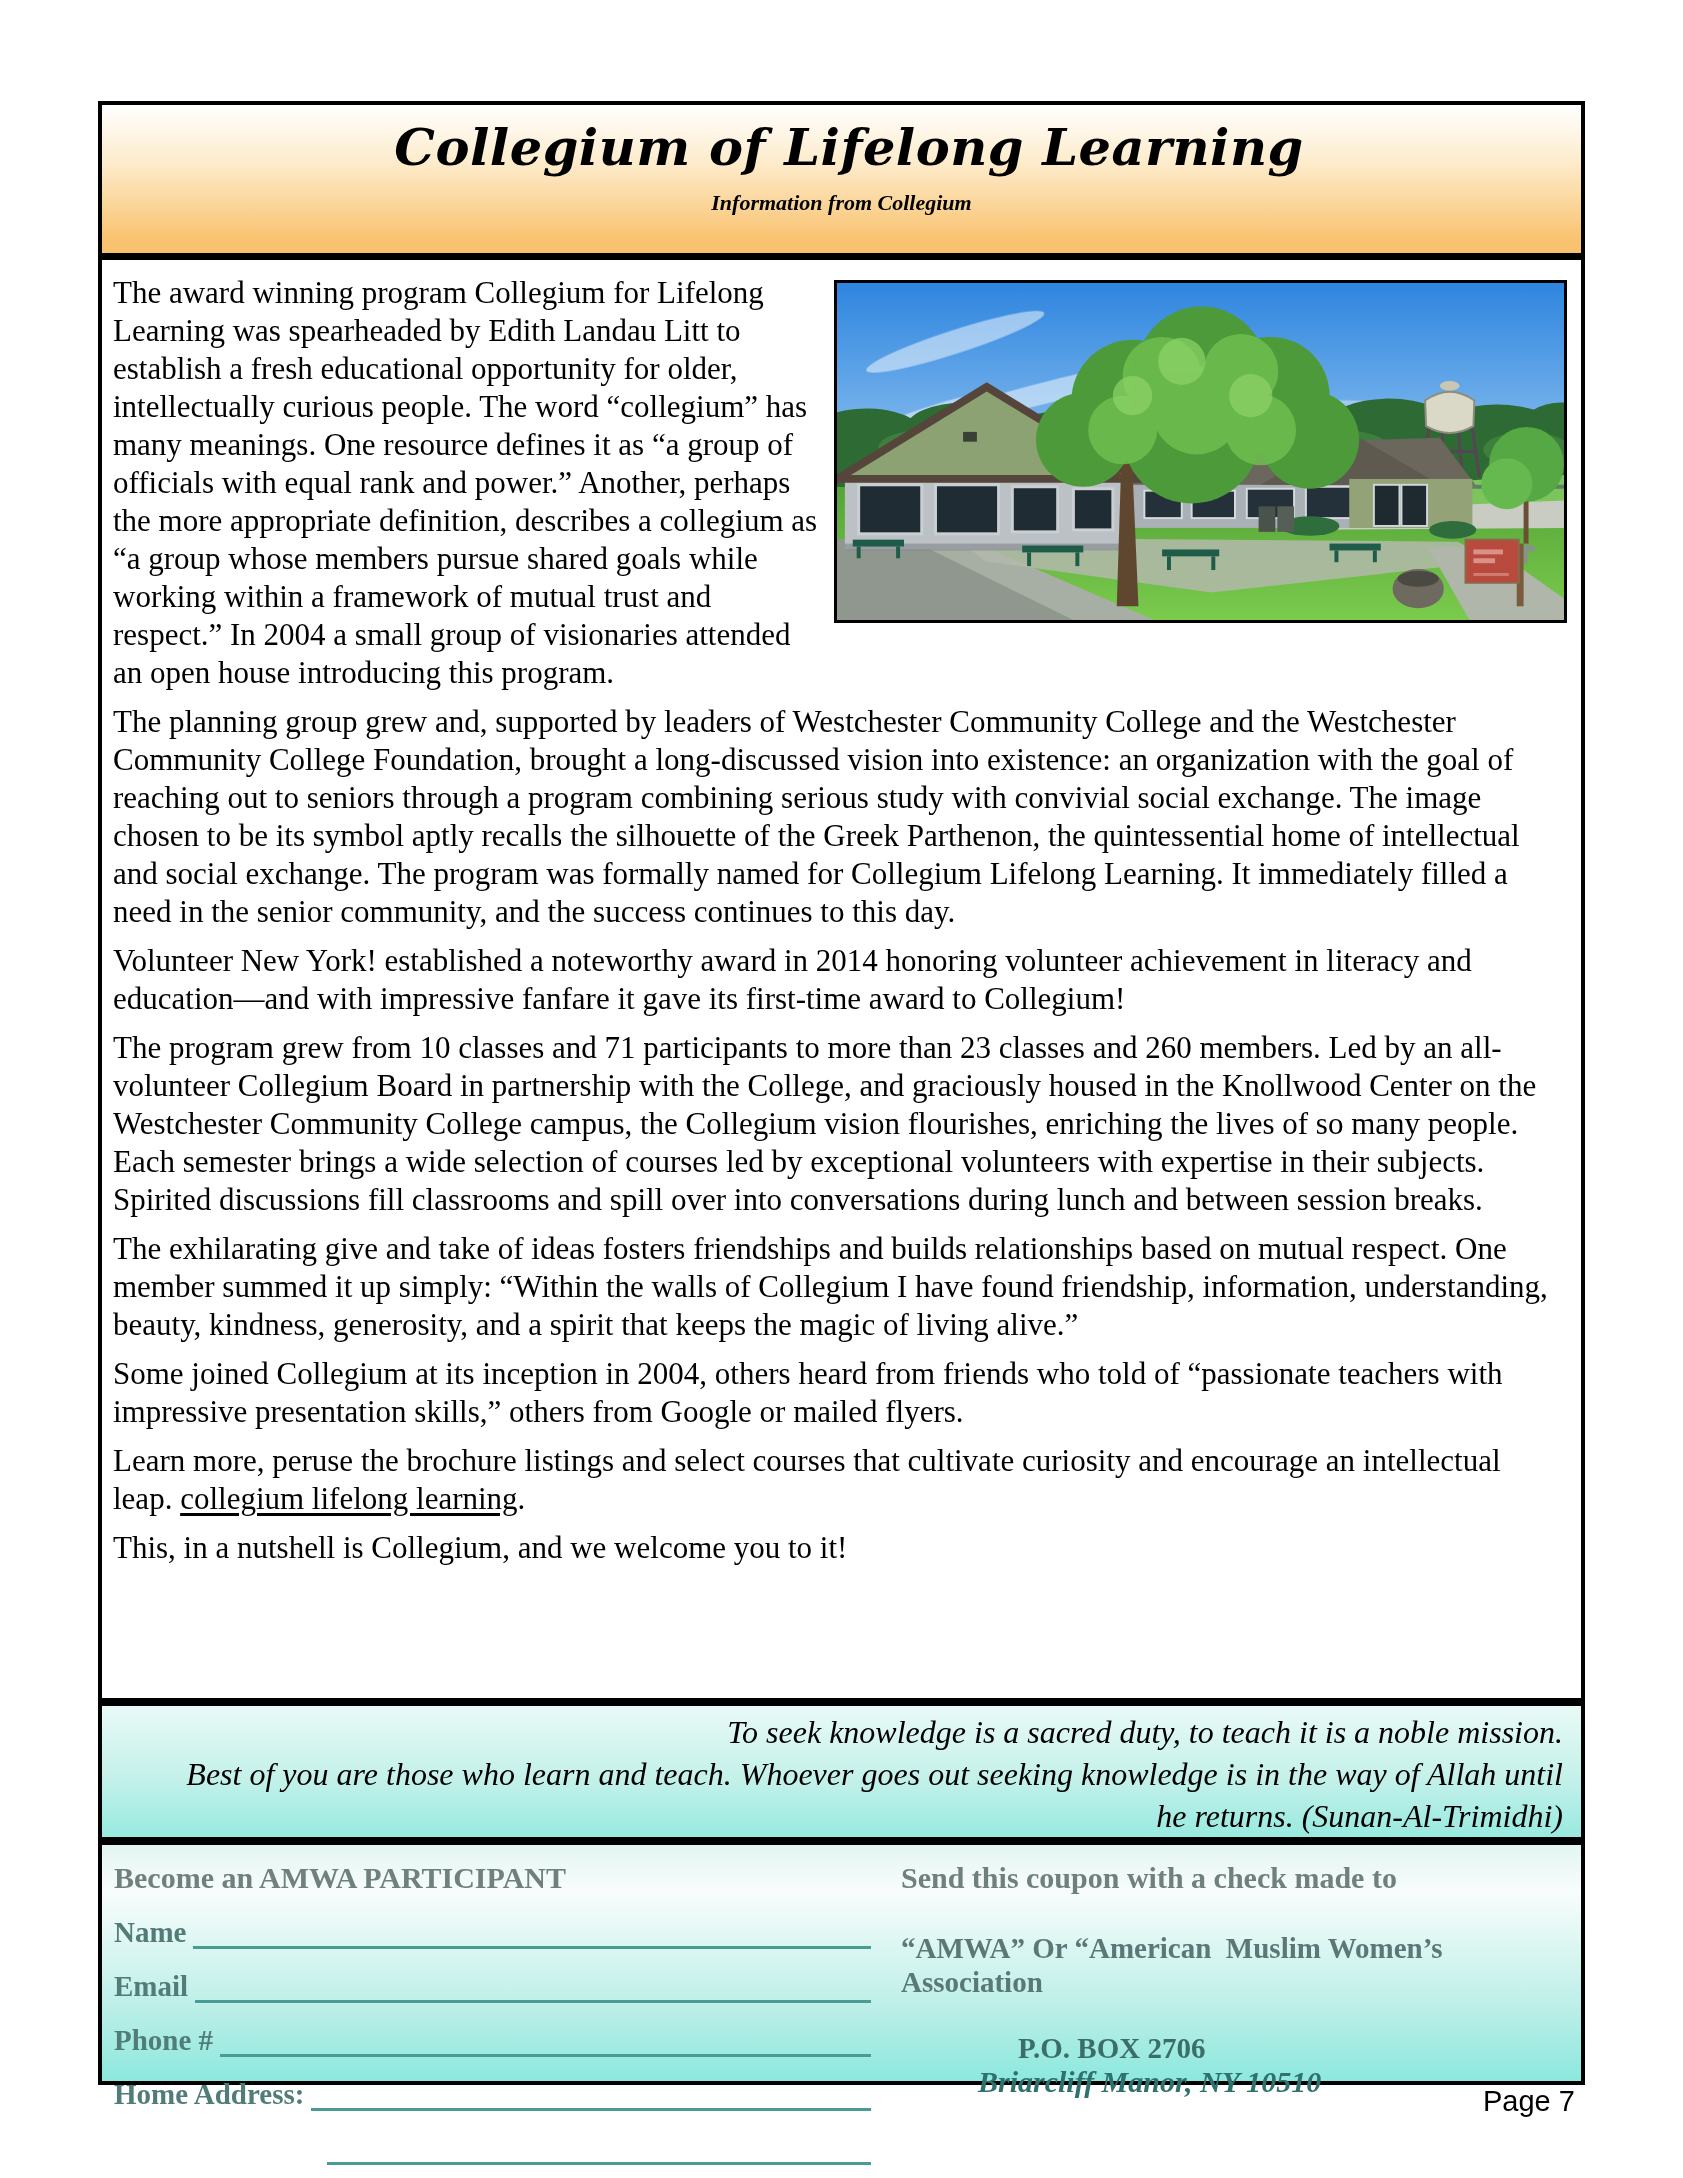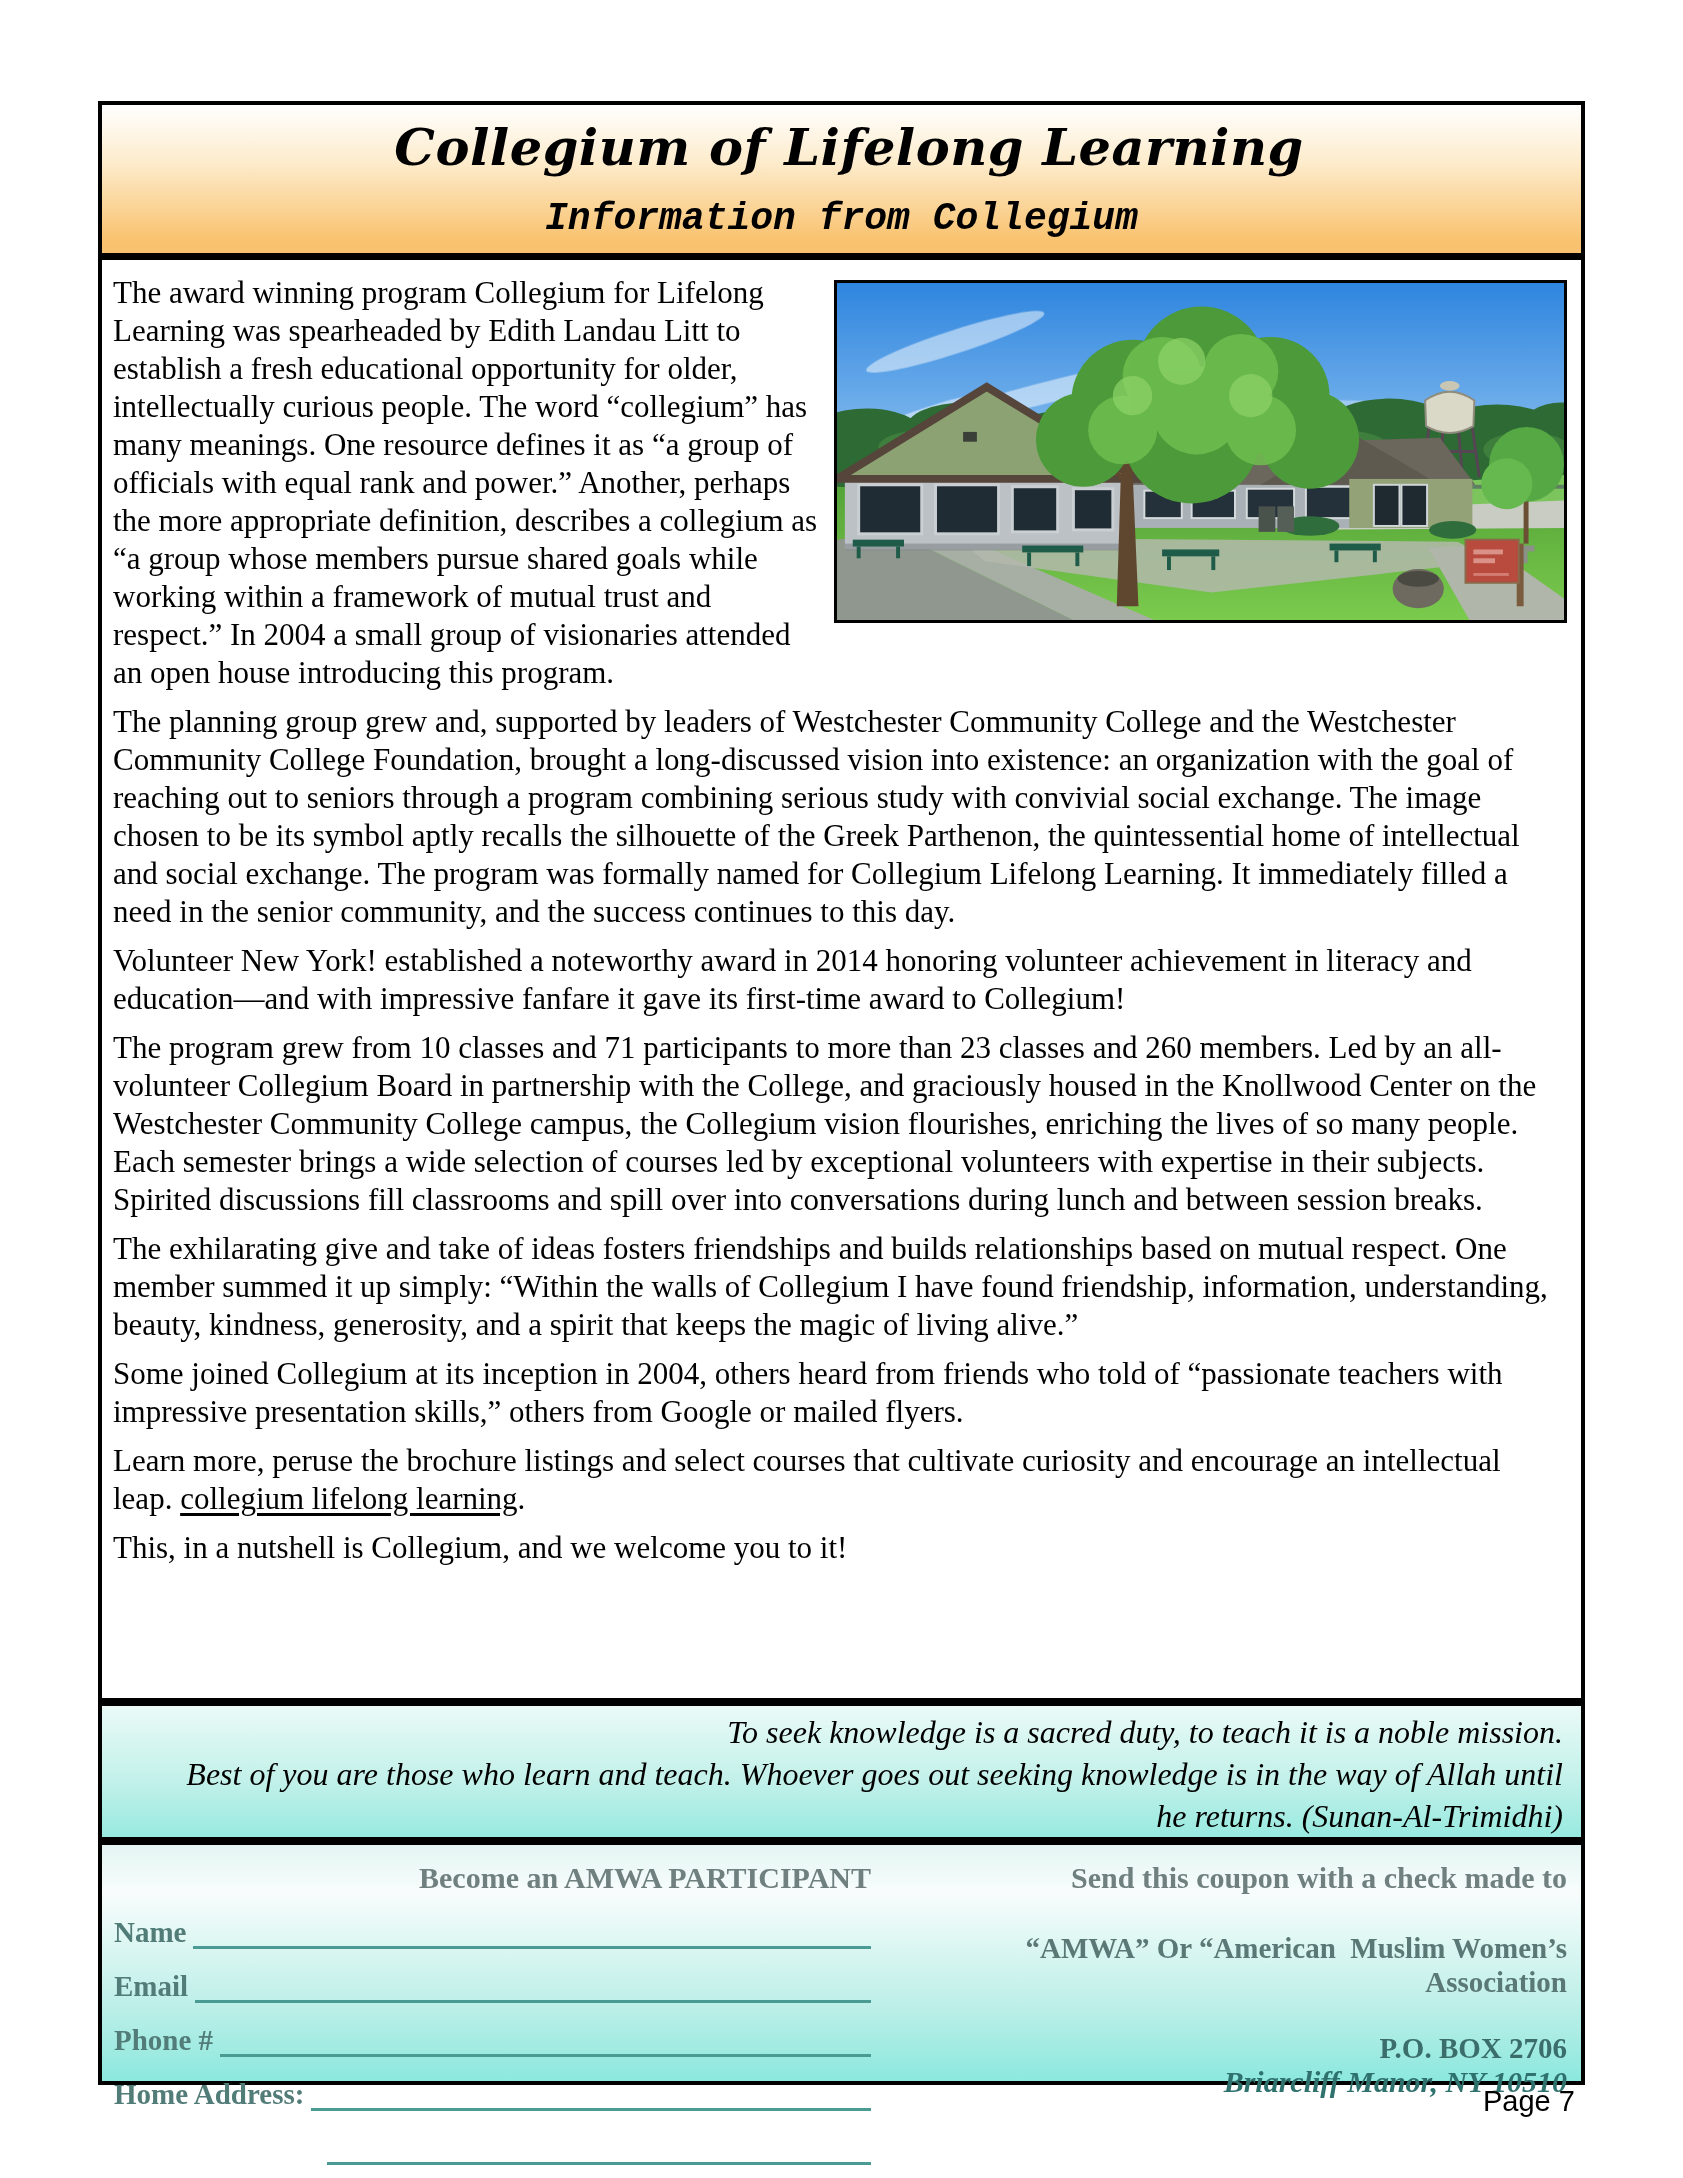--- a/index.html
+++ b/index.html
@@ -13,22 +13,22 @@
   
   .header-box{
     height:156px;text-align:center;
     background:linear-gradient(180deg,#ffffff 0%,#fdeccd 38%,#f9c26e 92%,#f8c170 100%);
   }
   .header-title{
     font-family:"DejaVu Serif", serif;font-style:italic;font-weight:bold;
     font-size:51px;line-height:57px;margin-top:14px;letter-spacing:0.5px;padding-left:15px;
   }
   .header-subtitle{
-    font-family:Liberation Mono, monospace;font-style:italic;font-weight:600;
-    font-size:38px;line-height:38px;margin-top:24px;
+    font-family:Liberation Serif, serif;font-style:italic;font-weight:600;
+    font-size:22px;line-height:38px;margin-top:8px;
   }
 
   
   .main-box{
     background:#fff;min-height:1445px;padding:14px 14px 18px 11px;
     font-size:31px;line-height:38px;text-align:left;
   }
   .main-box p{margin:0 0 11px 0;}
   .main-box p:last-child{margin-bottom:0;}
   .photo-frame{
@@ -44,21 +44,21 @@
     font-size:32px;line-height:42px;
     padding:5px 18px;box-sizing:border-box;
     background:linear-gradient(180deg,#eafaf7 0%,#c4f1ea 55%,#98eae0 100%);
   }
   .quote-box p{margin:0;}
 
   
   .coupon-box{
     height:244px;box-sizing:border-box;padding:16px 14px 8px 12px;
     background:linear-gradient(180deg,#e3f5f2 0%,#f8fdfc 20%,#bdefe8 68%,#8ce8de 100%);
-    display:flex;gap:30px;font-weight:bold;text-align:right;
+    display:flex;gap:30px;font-weight:bold;
   }
   .c-left{width:757px;flex:0 0 auto;}
   .c-right{flex:1;}
   .coupon-heading{font-size:30px;line-height:34px;color:#6f807e;margin-bottom:8px;}
   .field-row{display:flex;align-items:flex-end;height:34px;font-size:29px;color:#527c78;margin-top:20px;}
   .field-row .flabel{margin-right:7px;white-space:nowrap;}
   .field-row .fline{flex:1;border-bottom:3px solid #4a9b94;height:24px;}
   .field-row.blank .fline{margin-left:206px;}
   .c-right .payee{font-size:29px;line-height:34px;color:#5a7876;margin-top:36px;}
   .c-right .pobox{font-size:29px;line-height:34px;color:#3b6e6b;margin-top:32px;margin-left:117px;}

